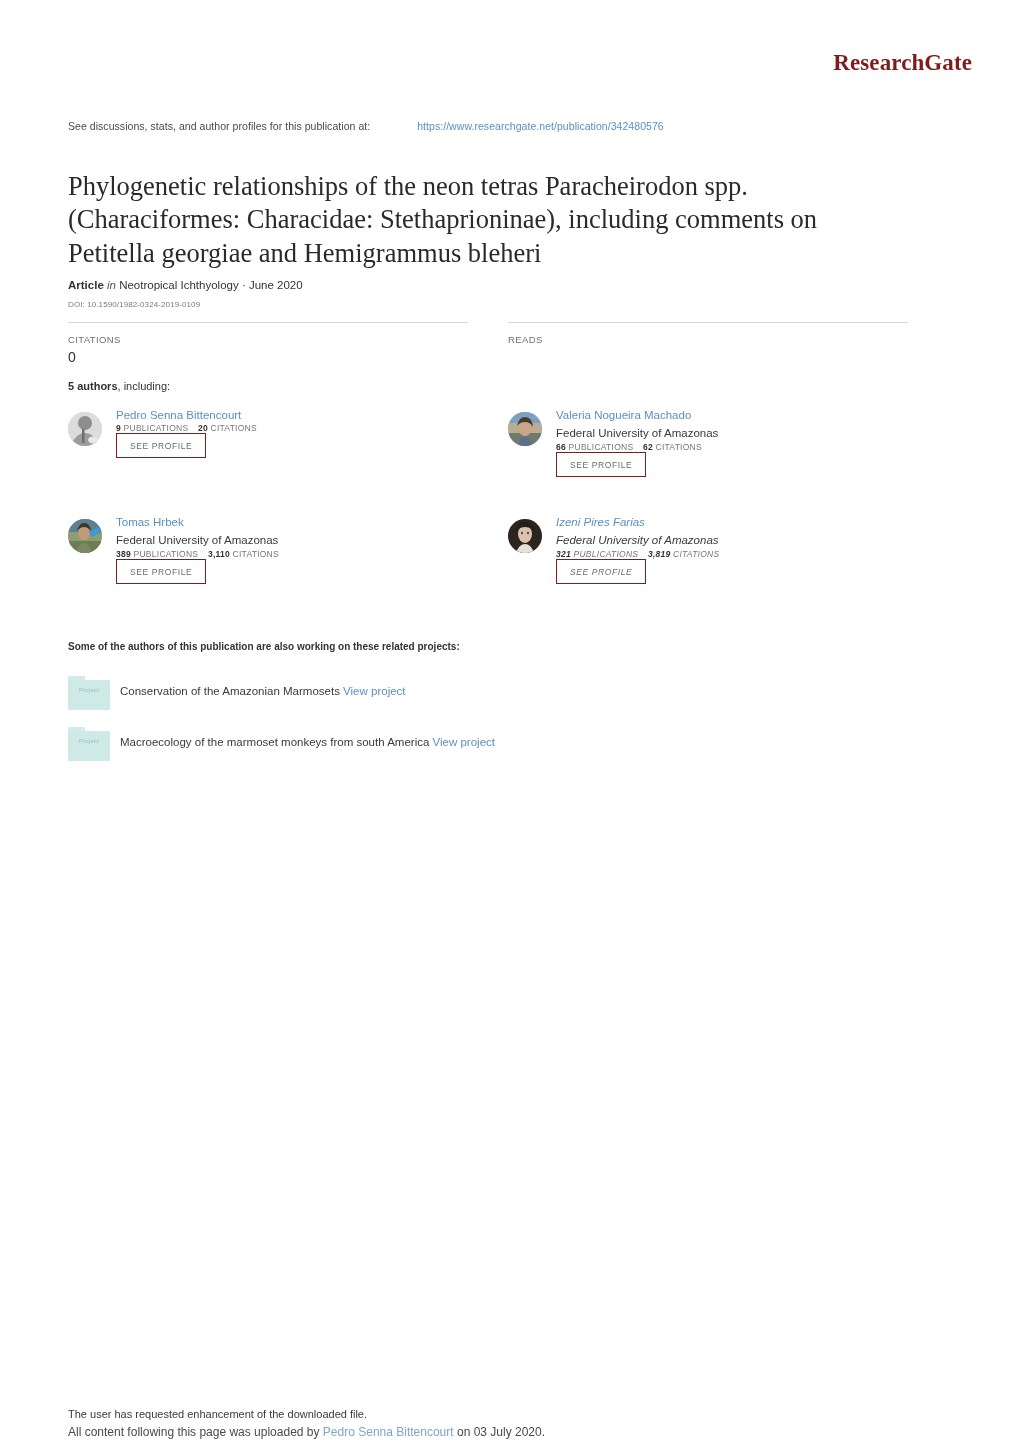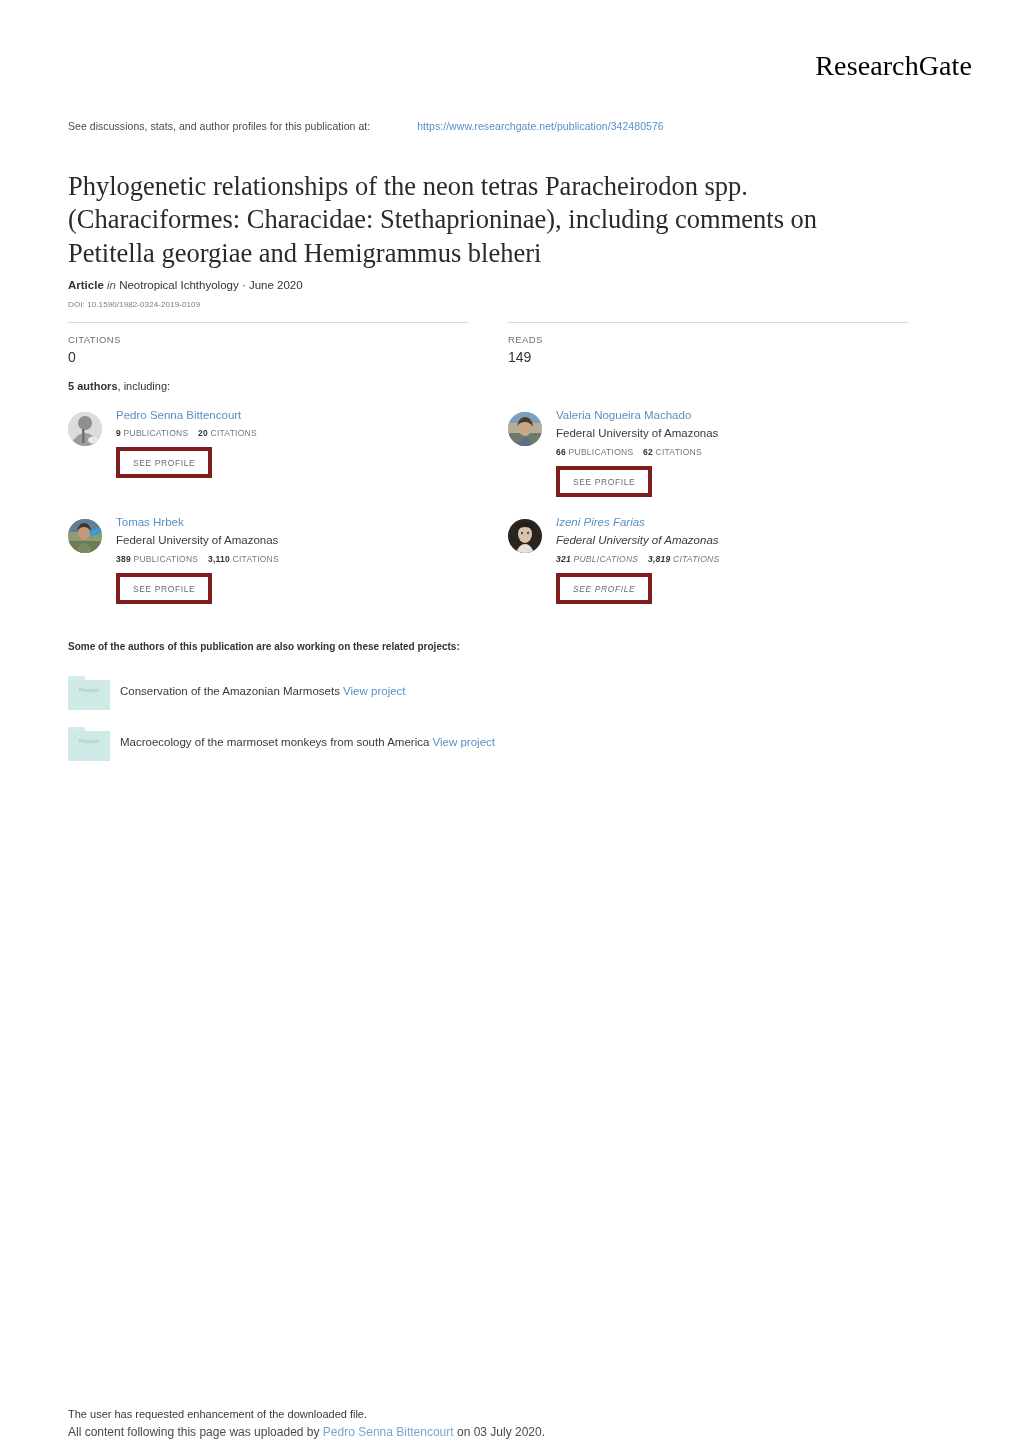--- a/index.html
+++ b/index.html
@@ -20,23 +20,23 @@
 
   
   .brand-row {
     position: absolute;
     top: 50px;
     right: 48px;
     text-align: right;
   }
   .brand-logo {
     font-family: "Liberation Serif", serif;
-    font-size: 28px;
-    font-weight: 400;
-    color: #000000;
+    font-size: 23px;
+    font-weight: 700;
+    color: #7f1d1d;
     letter-spacing: 0.1px;
     white-space: nowrap;
   }
 
   .discuss-line {
     position: absolute;
     left: 68px;
     top: 120px;
     font-size: 10.5px;
     color: #4a4a4a;
@@ -146,34 +146,33 @@
     color: #5a8fc4;
     line-height: 15px;
   }
   .author-affil {
     font-size: 11.5px;
     color: #3a3a3a;
     line-height: 17px;
     margin-top: 2px;
   }
   .author-stats {
-    margin-top: 5px;
     font-size: 8.5px;
     color: #767676;
     letter-spacing: 0.25px;
   }
   .author-stats b {
     color: #333;
     font-weight: bold;
   }
   .author-stats .sp { display: inline-block; width: 7px; }
   .see-profile {
-    margin-top: 9px;
+    margin-top: 0;
     display: inline-block;
-    border: 4px solid #7f1d1d;
+    border: 1px solid #7f1d1d;
     background: #fff;
     color: #6b6b6b;
     font-size: 8.5px;
     letter-spacing: 0.6px;
     padding: 7px 13px 6px 13px;
     font-family: "Liberation Sans", sans-serif;
     cursor: pointer;
   }
 
   
@@ -273,21 +272,20 @@
 
 <div class="stats-col left">
   <div class="hr"></div>
   <div class="stat-label">CITATIONS</div>
   <div class="stat-value">0</div>
 </div>
 
 <div class="stats-col right">
   <div class="hr"></div>
   <div class="stat-label">READS</div>
-  <div class="stat-value">149</div>
 </div>
 
 <div class="authors-heading">
   <b>5 authors</b><span>, including:</span>
 </div>
 
 <div class="author a1">
   <div class="avatar">
     <svg width="34" height="34" viewBox="0 0 34 34" aria-hidden="true">
       <rect width="34" height="34" fill="#dcdcdc"></rect>

